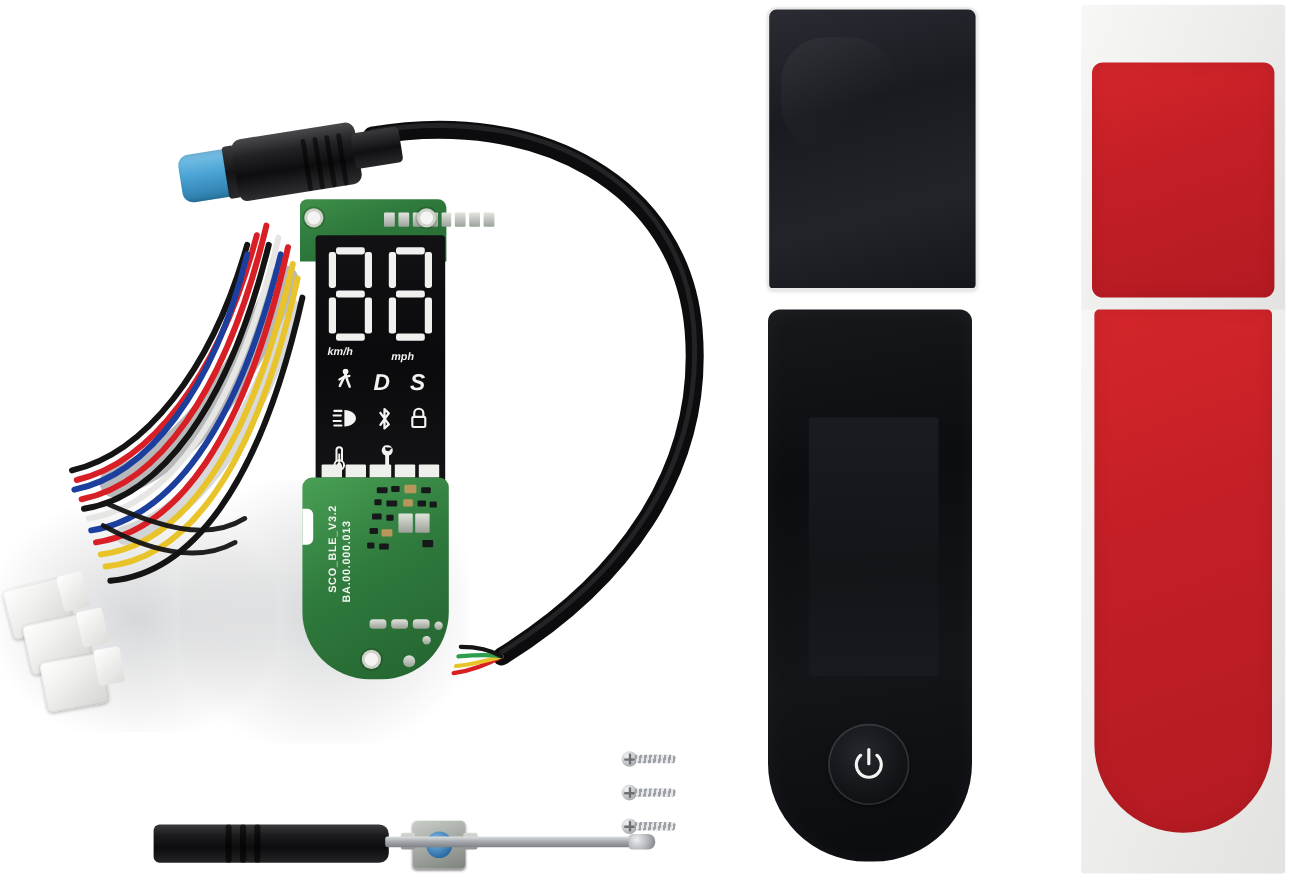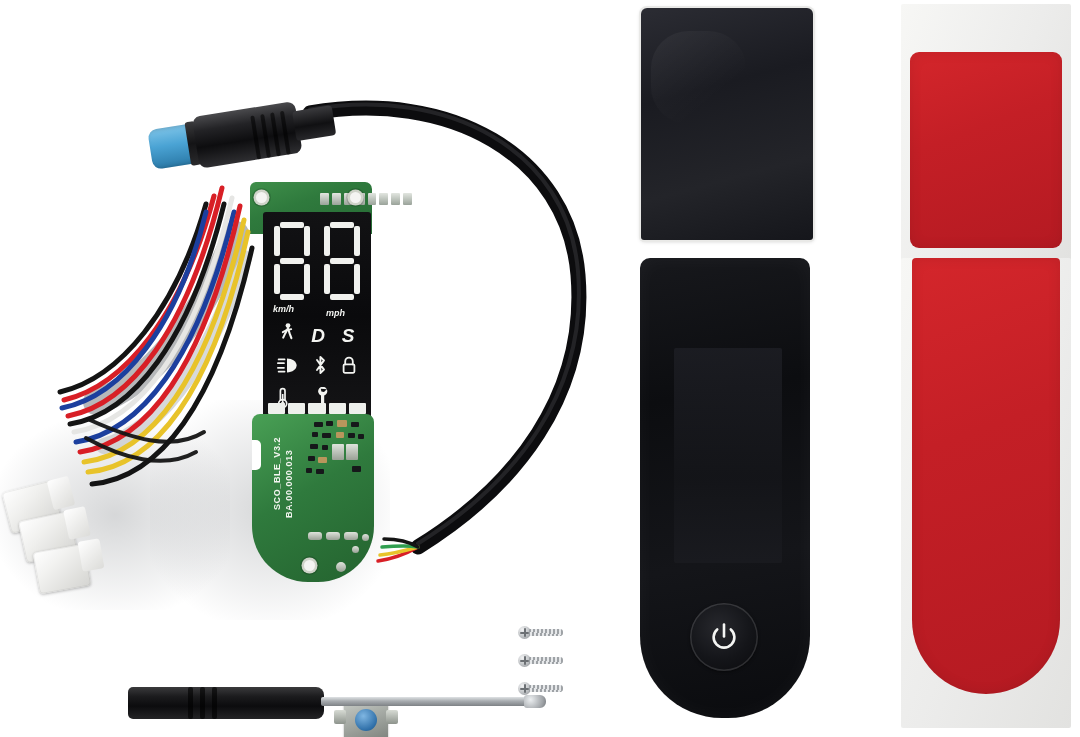--- a/index.html
+++ b/index.html
@@ -79,21 +79,21 @@
     width: 40px;
     height: 30px;
     background: linear-gradient(180deg,#3a3a3d,#101012 55%,#28282b);
     border-radius: 4px;
   }
 
   
   #pcb {
     position: absolute;
     left: 204px;
-    top: 182px;
+    top: 166px;
     width: 168px;
     height: 400px;
   }
   .pcb-top {
     position: absolute;
     left: 46px;
     top: 0px;
     width: 122px;
     height: 52px;
     background: linear-gradient(160deg,#3f8f4a 0%,#2f7a3d 40%,#266a34 100%);

